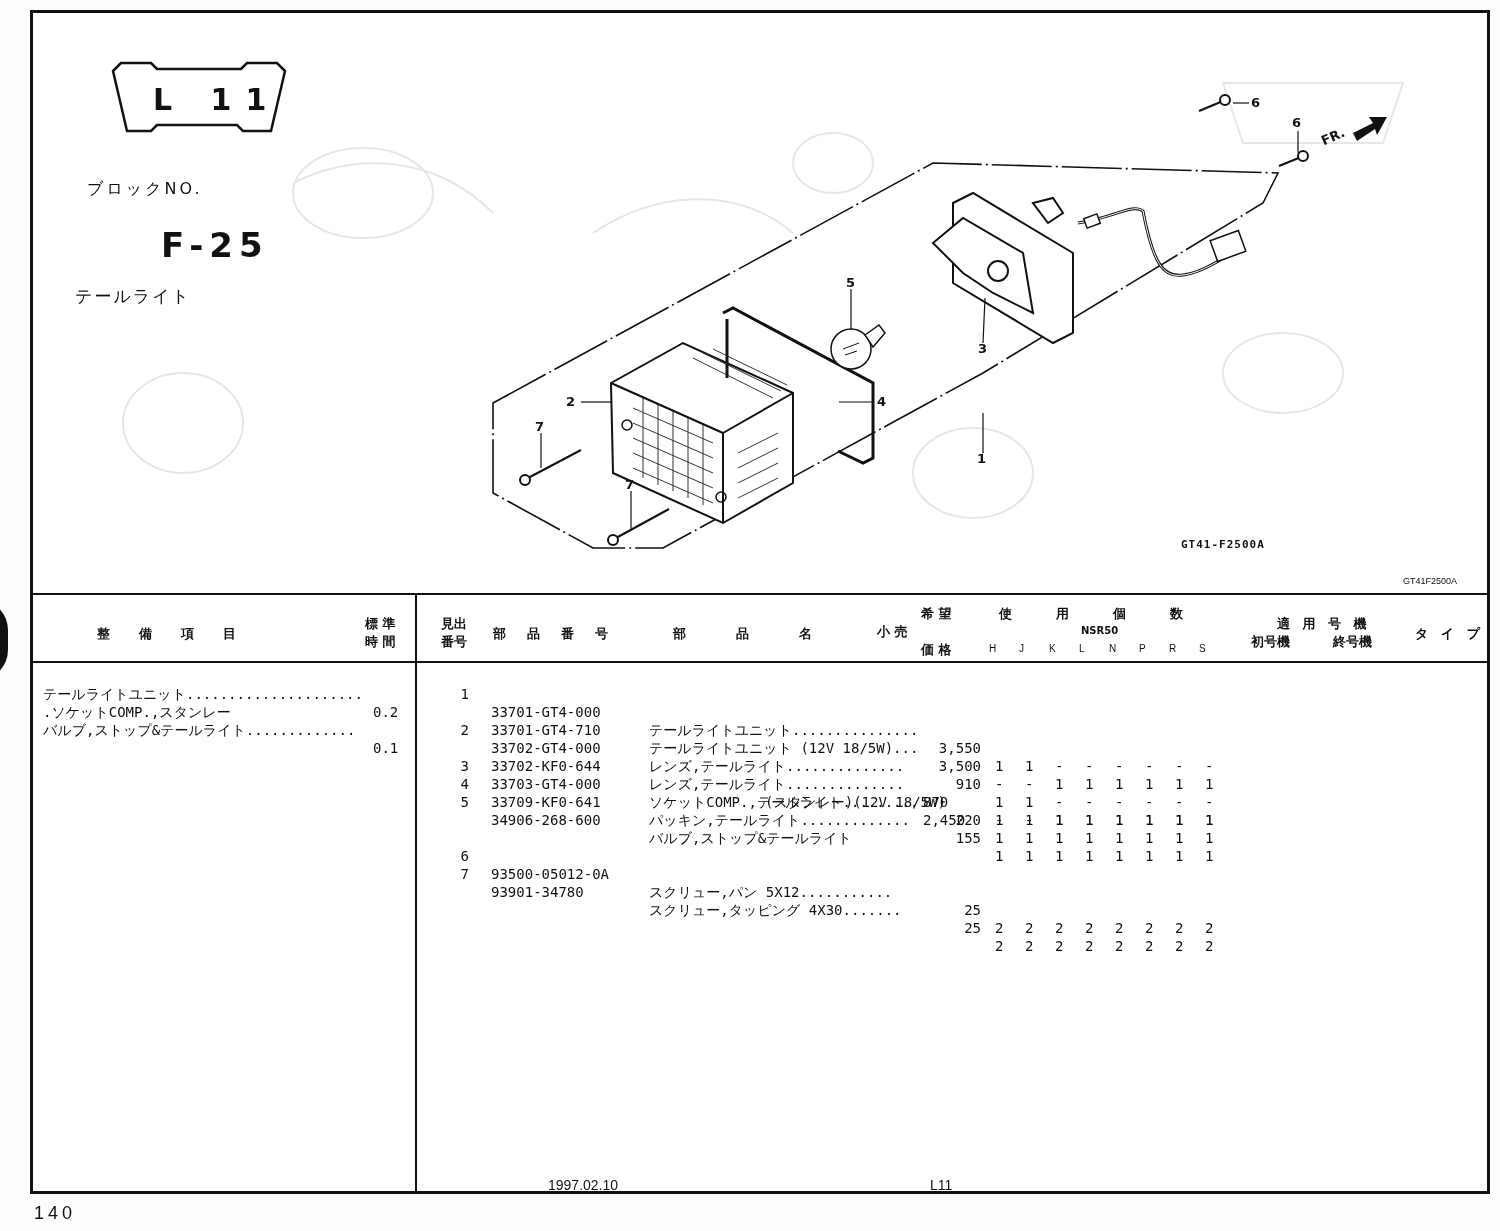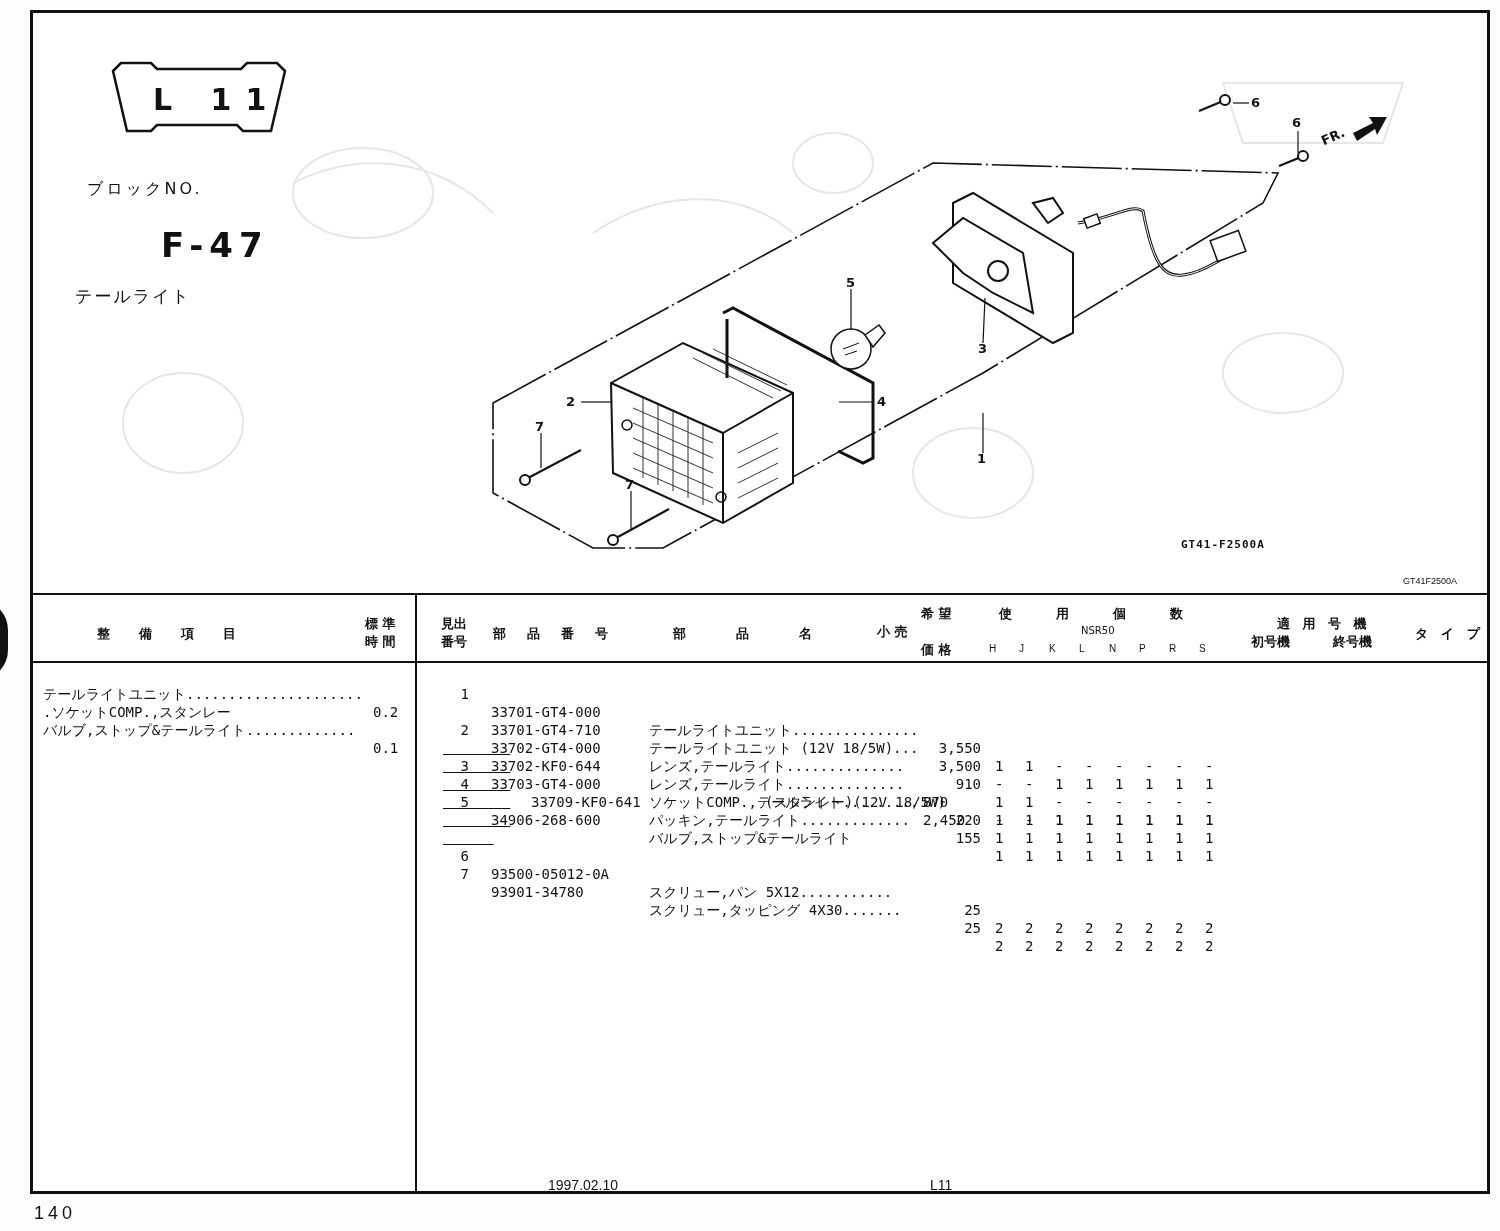--- a/index.html
+++ b/index.html
@@ -133,21 +133,21 @@
     <span class="callout" style="left:1259px;top:102px;">6</span>
     <span class="callout" style="left:502px;top:406px;">7</span>
     <span class="callout" style="left:592px;top:464px;">7</span>
     <span class="fr">FR.</span>
 
     
     <div class="section-badge">
       <span style="position:absolute;left:42px;top:14px;font-family:'DejaVu Sans',sans-serif;font-weight:bold;font-size:30px;letter-spacing:14px;white-space:nowrap;">L 11</span>
     </div>
     <div class="block-label">ブロックNO.</div>
-    <div class="block-no">F-47</div>
+    <div class="block-no">F-25</div>
     <div class="block-title">テールライト</div>
     <div class="ill-code">GT41-F2500A</div>
     <div class="ill-code2">GT41F2500A</div>
   </div>
 
   <div class="hline-diag"></div>
 
   <div class="tbl">
     <div class="vdiv"></div>
     <div class="hdr-line"></div>
@@ -169,21 +169,21 @@
     </div>
 
     <span class="hdr" style="left:408px;top:20px;">見出</span>
     <span class="hdr" style="left:408px;top:38px;">番号</span>
     <span class="hdr" style="left:460px;top:30px;letter-spacing:4px;">部　品　番　号</span>
     <span class="hdr" style="left:640px;top:30px;letter-spacing:8px;">部　　品　　名</span>
     <span class="hdr" style="left:888px;top:10px;">希 望</span>
     <span class="hdr" style="left:844px;top:28px;">小 売</span>
     <span class="hdr" style="left:888px;top:46px;">価 格</span>
     <span class="hdr" style="left:966px;top:10px;letter-spacing:6px;">使　　用　　個　　数</span>
-    <span class="hdr" style="left:1048px;top:30px;font-size:10px;font-weight:normal;">NSR50</span>
+    <span class="hdr" style="left:1048px;top:30px;font-size:10px;font-weight:bold;">NSR50</span>
     <div style="position:absolute;left:956px;top:48px;font-family:'Liberation Sans',sans-serif;font-size:10px;">
       <span class="cell" style="left:0;">H</span>
       <span class="cell" style="left:30px;">J</span>
       <span class="cell" style="left:60px;">K</span>
       <span class="cell" style="left:90px;">L</span>
       <span class="cell" style="left:120px;">N</span>
       <span class="cell" style="left:150px;">P</span>
       <span class="cell" style="left:180px;">R</span>
       <span class="cell" style="left:210px;">S</span>
     </div>
@@ -207,37 +207,37 @@
         <span class="cell" style="left:480px;width:58px;text-align:right;">3,500</span>
         <span class="cell qtys" style="left:552px;"><span class="cell" style="left: 0px;">-</span><span class="cell" style="left: 30px;">-</span><span class="cell" style="left: 60px;">1</span><span class="cell" style="left: 90px;">1</span><span class="cell" style="left: 120px;">1</span><span class="cell" style="left: 150px;">1</span><span class="cell" style="left: 180px;">1</span><span class="cell" style="left: 210px;">1</span></span>
       </div>
         <div class="row" style="left: 410px; top: 108px;">
         <span class="cell" style="left:0;width:26px;text-align:right;">2</span>
         <span class="cell" style="left:48px;">33702-GT4-000</span>
         <span class="cell" style="left:206px;">レンズ,テールライト..............</span>
         <span class="cell" style="left:480px;width:58px;text-align:right;">910</span>
         <span class="cell qtys" style="left:552px;"><span class="cell" style="left: 0px;">1</span><span class="cell" style="left: 30px;">1</span><span class="cell" style="left: 60px;">-</span><span class="cell" style="left: 90px;">-</span><span class="cell" style="left: 120px;">-</span><span class="cell" style="left: 150px;">-</span><span class="cell" style="left: 180px;">-</span><span class="cell" style="left: 210px;">-</span></span>
       </div>
-        <div class="row" style="left: 410px; top: 126px; text-decoration: underline;">
+        <div class="row" style="left: 410px; top: 126px;">
         <span class="cell" style="left:0;width:26px;text-align:right;"></span>
         <span class="cell" style="left:48px;">33702-KF0-644</span>
         <span class="cell" style="left:206px;">レンズ,テールライト..............</span>
         <span class="cell" style="left:480px;width:58px;text-align:left;">870</span>
         <span class="cell qtys" style="left:552px;"><span class="cell" style="left: 0px;">-</span><span class="cell" style="left: 30px;">-</span><span class="cell" style="left: 60px;">1</span><span class="cell" style="left: 90px;">1</span><span class="cell" style="left: 120px;">1</span><span class="cell" style="left: 150px;">1</span><span class="cell" style="left: 180px;">1</span><span class="cell" style="left: 210px;">1</span></span>
       </div>
         <div class="row" style="left: 410px; top: 144px;">
         <span class="cell" style="left:0;width:26px;text-align:right;">3</span>
         <span class="cell" style="left:48px;">33703-GT4-000</span>
         <span class="cell" style="left:206px;">ソケットCOMP.,テールライト.........</span>
         <span class="cell" style="left:480px;width:58px;text-align:left;">2,450</span>
         <span class="cell qtys" style="left:552px;"><span class="cell" style="left: 0px;">1</span><span class="cell" style="left: 30px;">1</span><span class="cell" style="left: 60px;">1</span><span class="cell" style="left: 90px;">1</span><span class="cell" style="left: 120px;">1</span><span class="cell" style="left: 150px;">1</span><span class="cell" style="left: 180px;">1</span><span class="cell" style="left: 210px;">1</span></span>
       </div>
         <div class="row" style="left: 410px; top: 162px;">
         <span class="cell" style="left:0;width:26px;text-align:right;">4</span>
-        <span class="cell" style="left:48px;margin-left:40px;">33709-KF0-641</span>
+        <span class="cell" style="left:48px;">33709-KF0-641</span>
         <span class="cell" style="left:206px;">パッキン,テールライト.............</span>
         <span class="cell" style="left:480px;width:58px;text-align:right;">155</span>
         <span class="cell qtys" style="left:552px;"><span class="cell" style="left: 0px;">1</span><span class="cell" style="left: 30px;">1</span><span class="cell" style="left: 60px;">1</span><span class="cell" style="left: 90px;">1</span><span class="cell" style="left: 120px;">1</span><span class="cell" style="left: 150px;">1</span><span class="cell" style="left: 180px;">1</span><span class="cell" style="left: 210px;">1</span></span>
       </div>
         <div class="row" style="left: 410px; top: 180px;">
         <span class="cell" style="left:0;width:26px;text-align:right;">5</span>
         <span class="cell" style="left:48px;">34906-268-600</span>
         <span class="cell" style="left:206px;">バルブ,ストップ&amp;テールライト</span>
         <span class="cell" style="left: 480px; width: 58px; text-align: right; top: 36px;">220</span>
         <span class="cell qtys" style="left: 552px; top: 36px;"><span class="cell" style="left: 0px;">1</span><span class="cell" style="left: 30px;">1</span><span class="cell" style="left: 60px;">1</span><span class="cell" style="left: 90px;">1</span><span class="cell" style="left: 120px;">1</span><span class="cell" style="left: 150px;">1</span><span class="cell" style="left: 180px;">1</span><span class="cell" style="left: 210px;">1</span></span>

